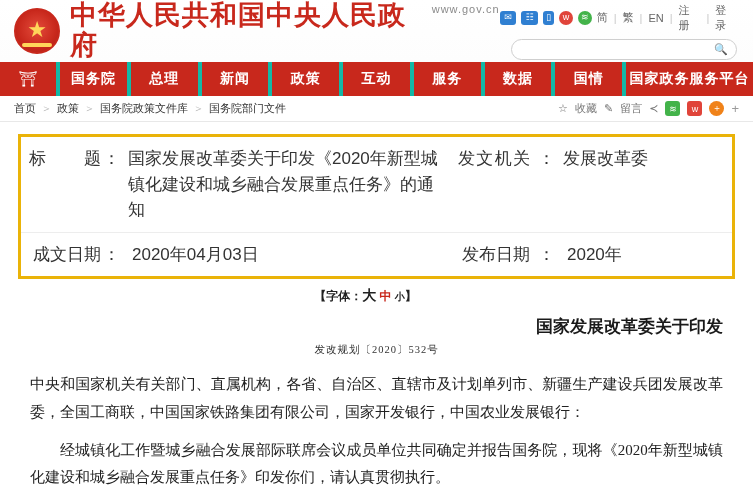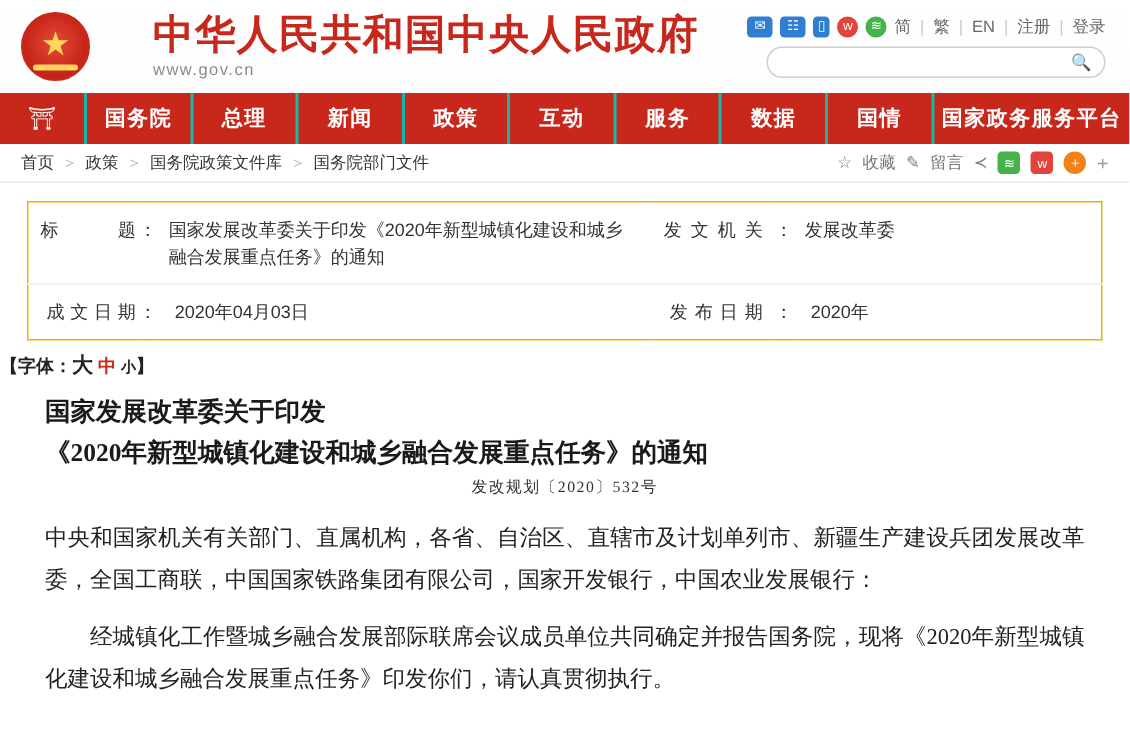--- a/index.html
+++ b/index.html
@@ -41,21 +41,21 @@
     line-height: 1;
   }
   .emblem:after {
     content: "";
     position: absolute;
     left: 6px; right: 6px; bottom: 5px;
     height: 4px;
     background: #ffd65a;
     border-radius: 2px;
   }
-  .sitetitle { display: flex; flex-direction: column; justify-content: center; margin-left: 32px; }
+  .sitetitle { display: flex; flex-direction: row; justify-content: center; }
   .sitetitle .cn {
     color: #c8281c;
     font-size: 27px;
     font-weight: bold;
     letter-spacing: 1px;
     line-height: 1.1;
     font-family: "Liberation Serif", serif;
   }
   .sitetitle .en {
     color: #8a8a8a;
@@ -115,21 +115,21 @@
   .nav .home {
     width: 56px;
     display:flex; align-items:center; justify-content:center;
   }
   .nav .home .glyph { font-size: 15px; color: #fff; }
   .nav-item {
     flex: 1;
     display: flex; align-items: center; justify-content: center;
     font-size: 14px;
     font-weight: bold;
-    border-left: 2px solid #14b8a6;
+    border-left: 4px solid #14b8a6;
     letter-spacing: 1px;
     cursor: pointer;
   }
   .nav-item.last { flex: 1.9; border-right: none; text-align: center; }
 
   
   .crumbbar {
     height: 26px;
     display: flex; align-items: center;
     padding: 0 14px;
@@ -147,23 +147,23 @@
   }
   .mini.green { background:#43b34a; }
   .mini.red { background:#e0443a; }
   .mini.orange { background:#f08219; border-radius:50%; }
   .plus { color:#9a9a9a; font-size: 13px; }
 
   
   .infowrap { padding: 12px 18px 0 18px; }
   .infotable {
     width: 100%;
-    border: 1px solid #eab308;
+    border: 3px solid #eab308;
     border-collapse: collapse;
-    font-size: 12px;
+    font-size: 17px;
     color: #333;
   }
   .infotable td {
     padding: 9px 8px;
     border-bottom: 1px solid #ededed;
     vertical-align: top;
     line-height: 1.5;
   }
   .infotable tr:last-child td { border-bottom: none; padding-left: 12px; }
   .lbl {
@@ -173,34 +173,34 @@
     color: #333;
     white-space: nowrap;
     padding-right: 2px !important;
   }
   .lbl-colon { width: 8px; padding-left:0 !important; padding-right:0 !important; }
   .val-l { width: 330px; }
   .lbl2 { width: 82px; text-align: justify; text-align-last: justify; white-space: nowrap; }
 
   
   .fontline {
-    text-align: left;
+    text-align: center;
     padding: 8px 22px 4px 0;
     font-size: 12px;
     color: #222;
     font-weight: bold;
   }
   .fontline .big { font-size: 14px; }
   .fontline .mid { color: #c8281c; }
   .fontline .sml { font-size: 10px; }
 
   
   .article { padding: 4px 30px 0 30px; }
   .title1, .title2 {
-    text-align: left;
+    text-align: right;
     font-family: "Liberation Serif", serif;
     font-weight: bold;
     color: #1a1a1a;
     font-size: 17px;
     line-height: 1.6;
   }
   .subtitle {
     text-align: center;
     font-size: 10.5px;
     color: #333;
@@ -313,19 +313,18 @@
     </tbody>
       </table>
   </div>
 
   <div class="fontline">
     <span>【字体：</span><span class="big">大</span> <span class="mid">中</span> <span class="sml">小</span><span>】</span>
   </div>
 
   <div class="article">
     <div class="title1">国家发展改革委关于印发</div>
-    <div class="title2">《2020年新型城镇化建设和城乡融合发展重点任务》的通知</div>
     <div class="subtitle">发改规划〔2020〕532号</div>
     <div class="para">中央和国家机关有关部门、直属机构，各省、自治区、直辖市及计划单列市、新疆生产建设兵团发展改革委，全国工商联，中国国家铁路集团有限公司，国家开发银行，中国农业发展银行：</div>
     <div class="para indent">经城镇化工作暨城乡融合发展部际联席会议成员单位共同确定并报告国务院，现将《2020年新型城镇化建设和城乡融合发展重点任务》印发你们，请认真贯彻执行。</div>
   </div>
 
 </div>
 
 </body></html>

